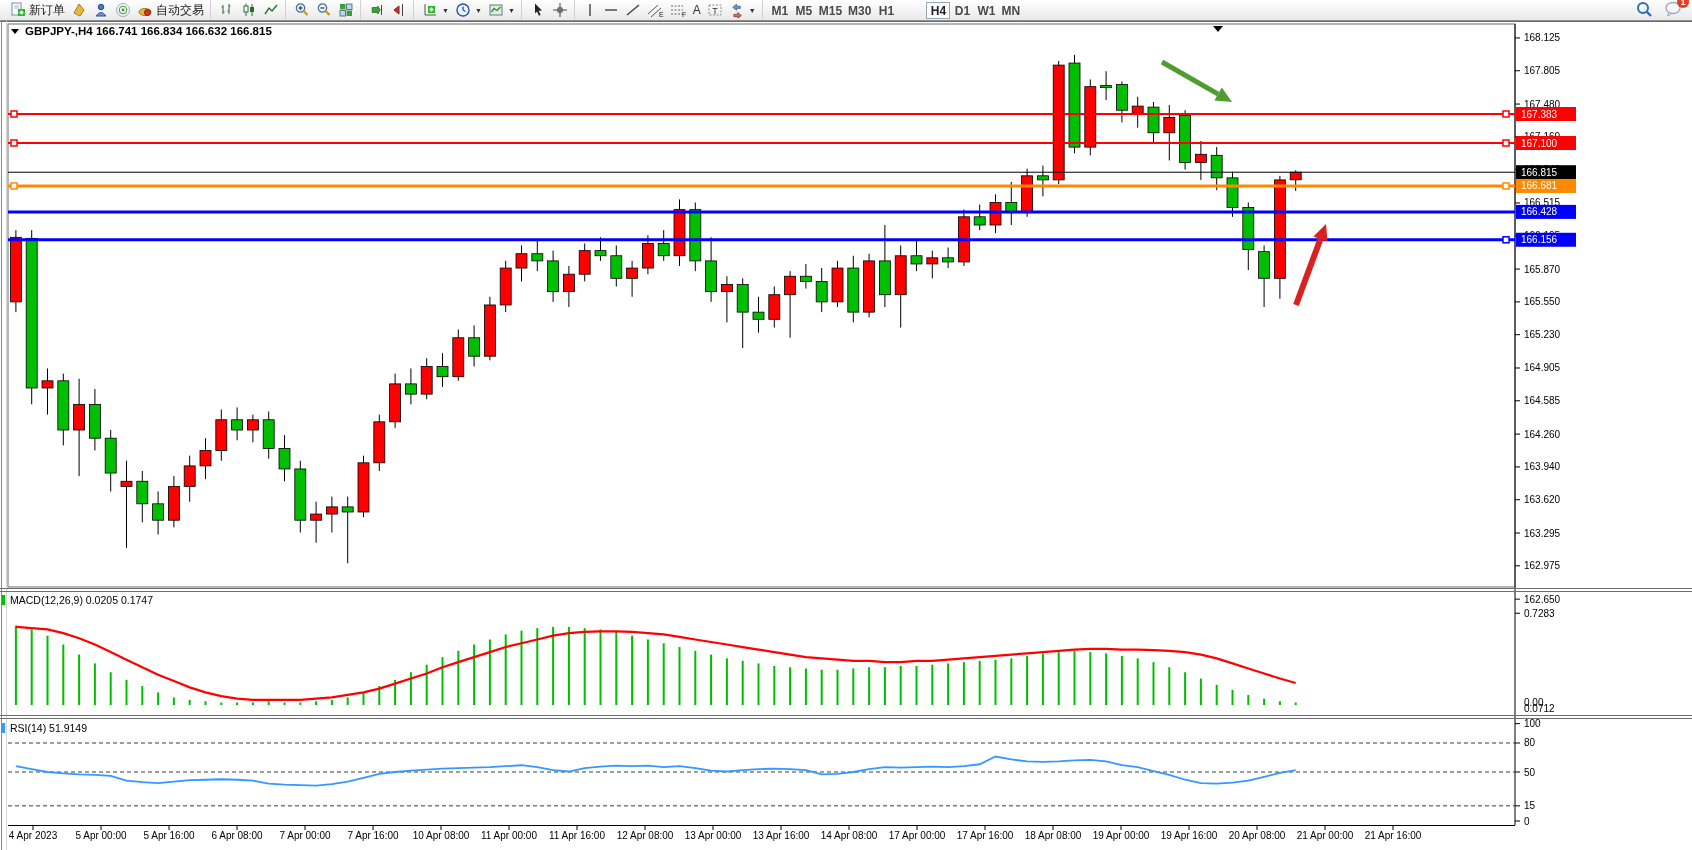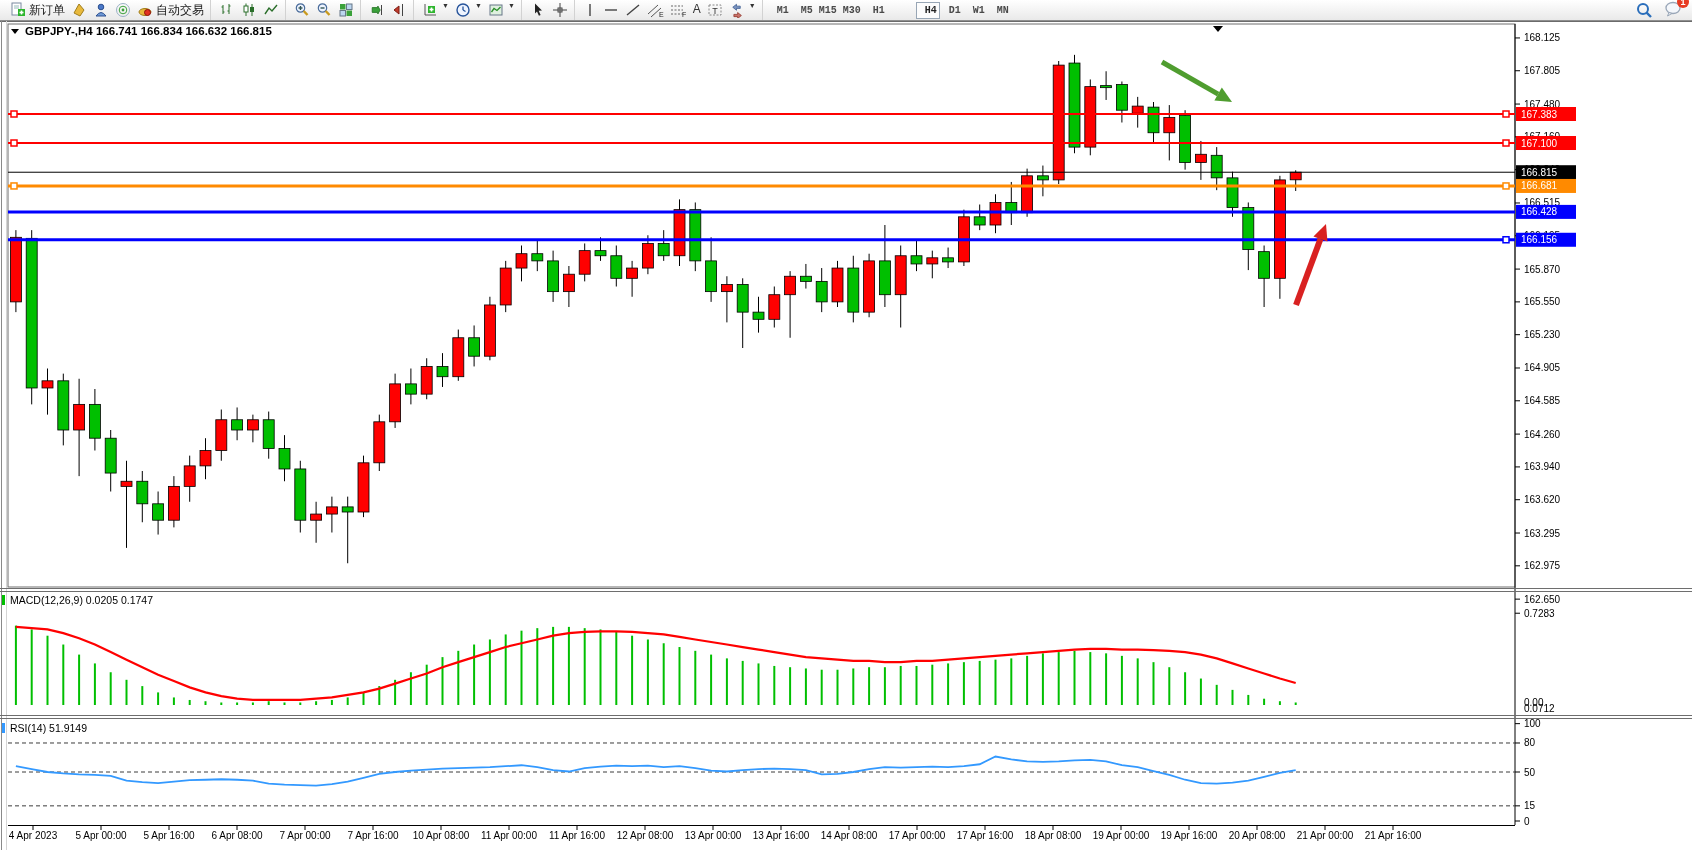--- a/index.html
+++ b/index.html
@@ -1,26 +1,26 @@
 <!DOCTYPE html>
 <html><head>
 <meta charset="utf-8">
 <style>
   html,body{margin:0;padding:0;}
   body{width:1692px;height:850px;background:#fff;font-family:"Liberation Sans",sans-serif;overflow:hidden;}
   .toolbar{height:21px;background:linear-gradient(#ffffff,#e9e9e9);border-bottom:1px solid #8f8f8f;
     display:flex;align-items:center;padding:0 2px;box-sizing:border-box;white-space:nowrap;}
   .grp{display:flex;align-items:center;height:100%;padding:0 3px 0 5px;border-right:1px solid #d2d2d2;}
   .grp.nsep{border-right:none;}
-  .tbtn{display:flex;align-items:flex-start;gap:3px;border:1px solid transparent;background:transparent;
+  .tbtn{display:flex;align-items:center;gap:3px;border:1px solid transparent;background:transparent;
     padding:0 2px;height:18px;font-size:12px;color:#1a1a1a;font-family:inherit;cursor:default;}
   .tbtn svg{display:block;}
   .caret{font-size:7px;color:#333;margin-left:1px;}
-  .tf{font-size:10px;font-weight:bold;color:#4a4a4a;min-width:24px;text-align:right;height:17px;
-    line-height:16px;border:1px solid transparent;background:transparent;font-family:Liberation Mono, monospace;padding:0 2px;}
+  .tf{font-size:12px;font-weight:bold;color:#4a4a4a;min-width:24px;text-align:center;height:17px;
+    line-height:16px;border:1px solid transparent;background:transparent;font-family:Liberation Sans, sans-serif;padding:0 2px;}
   .tf.active{background:#fcfcfc;border:1px solid #98a6b5;color:#222;margin-left:28px;}
   .right{margin-left:auto;display:flex;align-items:center;gap:8px;padding-right:8px;}
   .chatwrap{position:relative;}
   .badge{position:absolute;top:-4px;right:-7px;background:#e73b22;color:#fff;border-radius:50%;
     width:12px;height:12px;font-size:9px;font-weight:bold;text-align:center;line-height:12px;}
   #chart{display:block;}
   text{font-family:"Liberation Sans",sans-serif;}
 </style>
 </head>
 <body>

